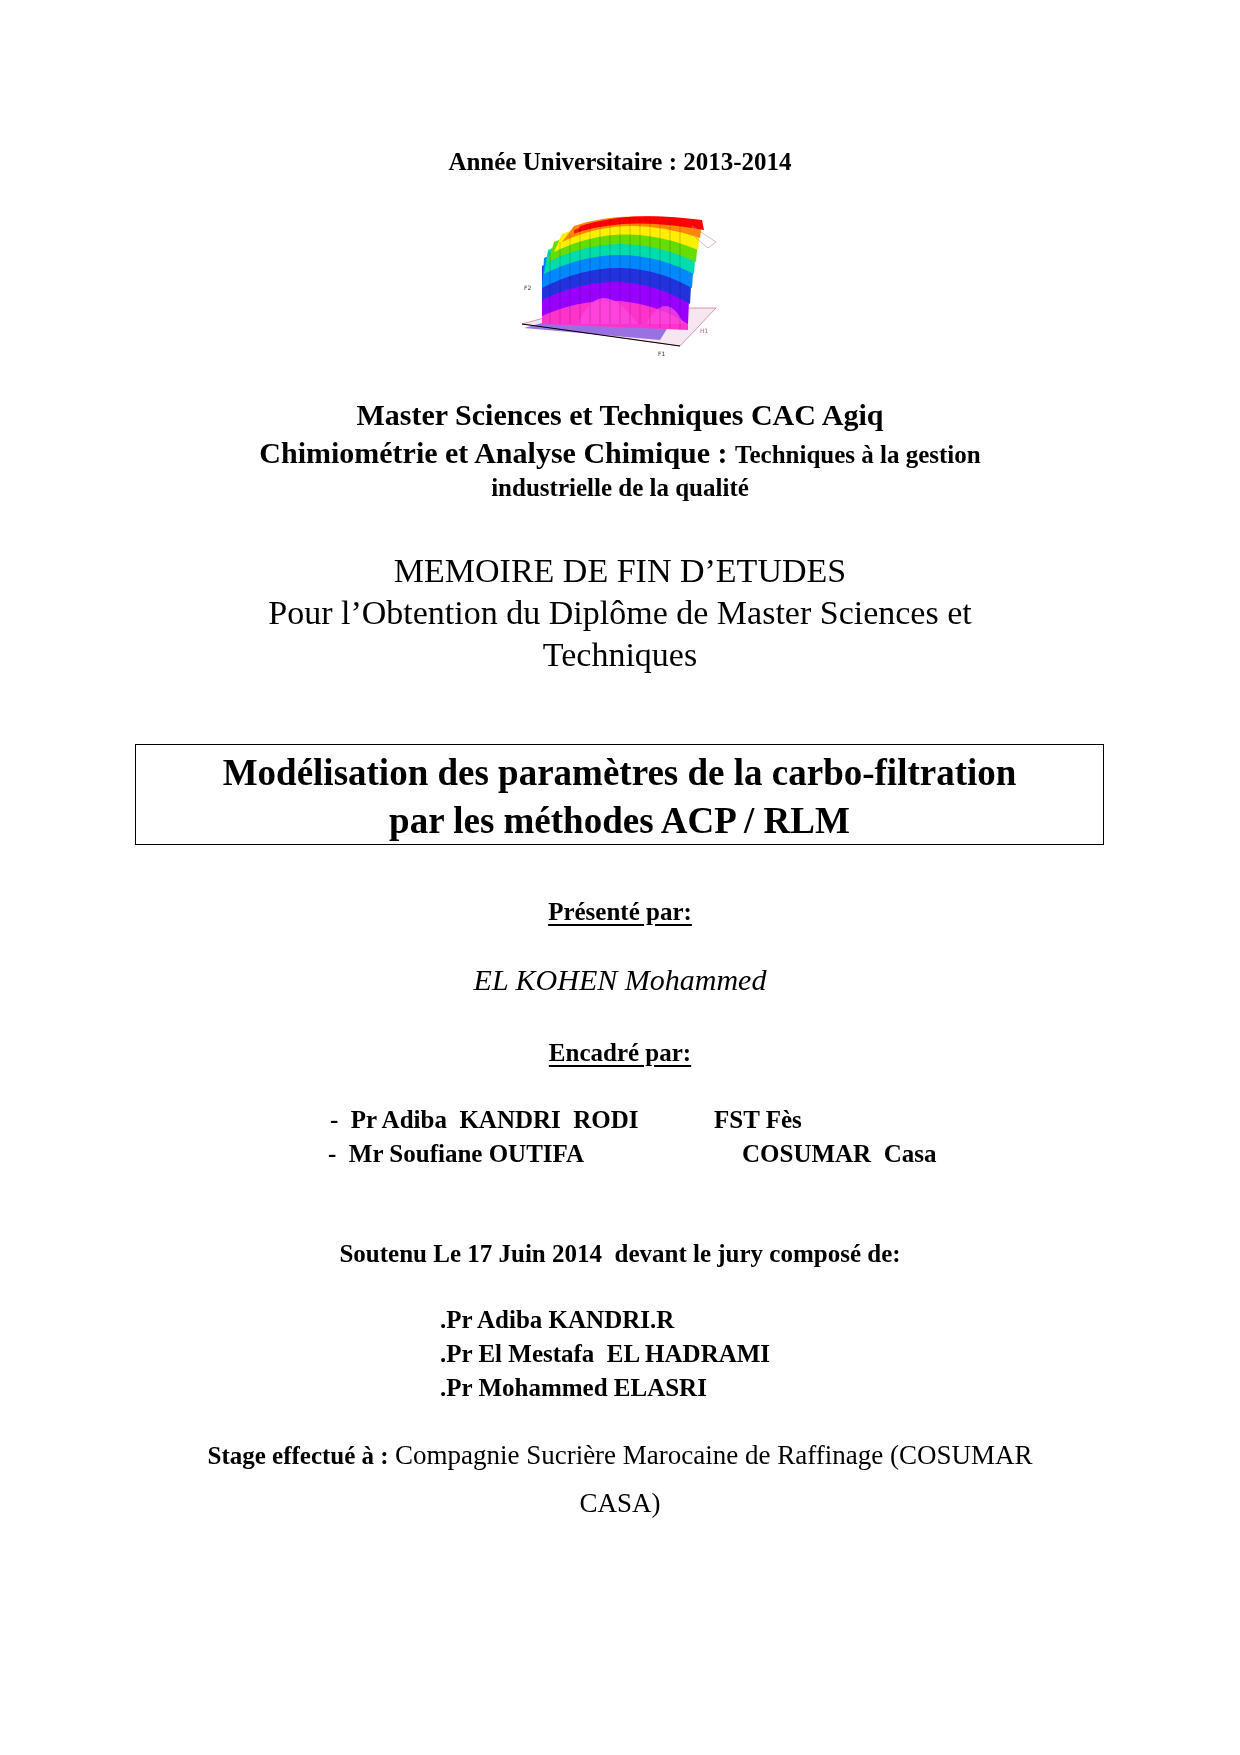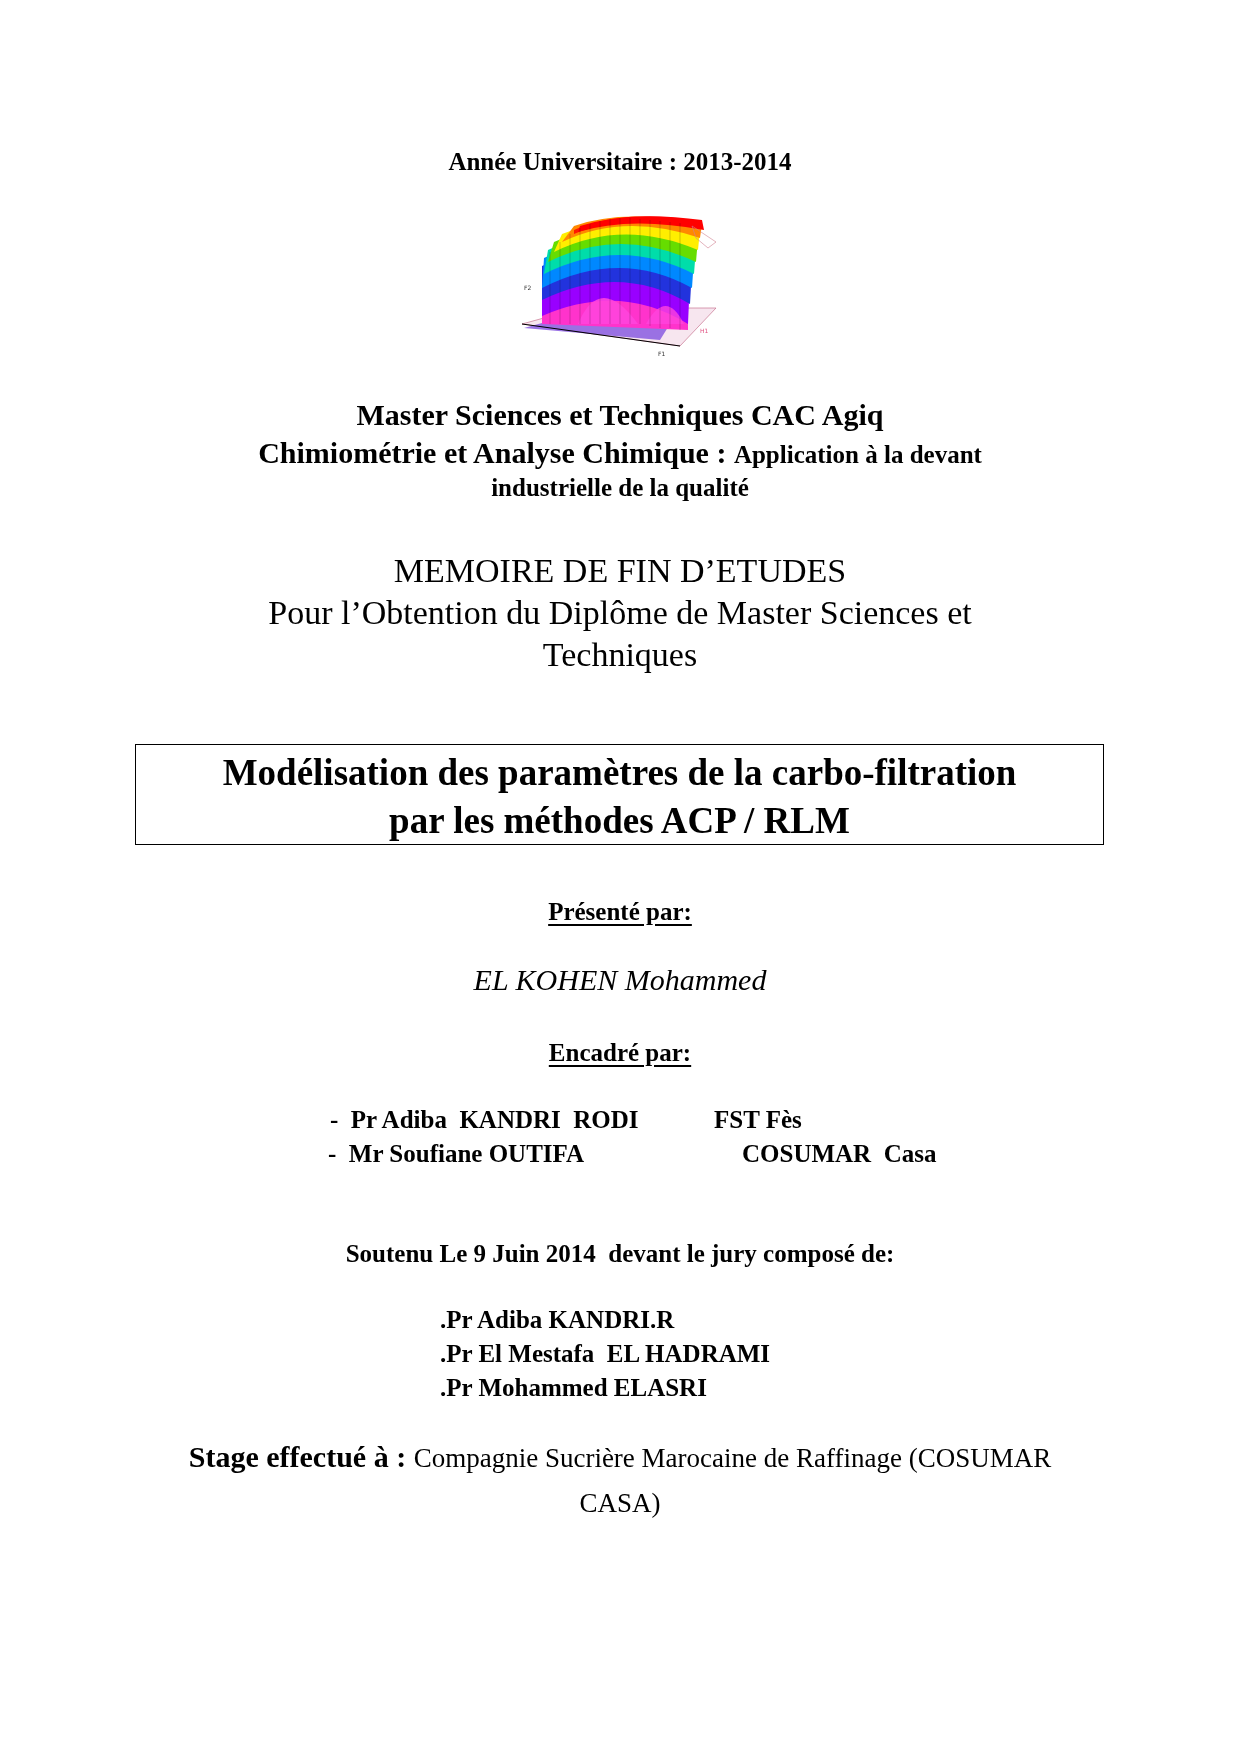--- a/index.html
+++ b/index.html
@@ -62,21 +62,21 @@
     <path d="M172,14 L196,30 L188,36 L176,26 Z" fill="none" stroke="#d08090" stroke-width="0.6"></path>
 
     <text x="4" y="78" font-size="6" fill="#333" font-family="DejaVu Sans, sans-serif">F2</text>
     <text x="180" y="121" font-size="6" fill="#e05080" font-family="DejaVu Sans, sans-serif">H1</text>
     <text x="138" y="144" font-size="6" fill="#333" font-family="DejaVu Sans, sans-serif">F1</text>
   </svg>
 </div>
 
 <div class="line b" style="top:398px; font-size:30px;">Master Sciences et Techniques CAC Agiq</div>
 <div class="line b" style="top:436px; font-size:30px;">
-  <span>Chimiométrie et Analyse Chimique : </span><span style="font-size:25px;">Application à la devant</span>
+  <span>Chimiométrie et Analyse Chimique : </span><span style="font-size:25px;">Techniques à la gestion</span>
 </div>
 <div class="line b" style="top:474px; font-size:25px;">industrielle de la qualité</div>
 
 <div class="line" style="top:552px; font-size:34px;">MEMOIRE DE FIN D’ETUDES</div>
 <div class="line" style="top:594px; font-size:34px;">Pour l’Obtention du Diplôme de Master Sciences et</div>
 <div class="line" style="top:636px; font-size:34px;">Techniques</div>
 
 <div class="title-box">
   <div class="tl" style="top:6px;">Modélisation des paramètres de la carbo-filtration</div>
   <div class="tl" style="top:54px;">par les méthodes ACP / RLM</div>
@@ -94,22 +94,22 @@
 <div class="left" style="top:1106px; left:330px;">
   <span>-</span>&nbsp;&nbsp;<span style="white-space:pre;">Pr Adiba  KANDRI  RODI</span>
 </div>
 <div class="left" style="top:1106px; left:714px; white-space:pre;">FST Fès</div>
 
 <div class="left" style="top:1140px; left:328px;">
   <span>-</span>&nbsp;&nbsp;<span style="white-space:pre;">Mr Soufiane OUTIFA</span>
 </div>
 <div class="left" style="top:1140px; left:742px; white-space:pre;">COSUMAR  Casa</div>
 
-<div class="line b" style="top:1240px; font-size:25px; white-space:pre;">Soutenu Le 9 Juin 2014  devant le jury composé de:</div>
+<div class="line b" style="top:1240px; font-size:25px; white-space:pre;">Soutenu Le 17 Juin 2014  devant le jury composé de:</div>
 
 <div class="left" style="top:1306px; left:440px; white-space:pre;">.Pr Adiba KANDRI.R</div>
 <div class="left" style="top:1340px; left:440px; white-space:pre;">.Pr El Mestafa  EL HADRAMI</div>
 <div class="left" style="top:1374px; left:440px; white-space:pre;">.Pr Mohammed ELASRI</div>
 
 <div class="line" style="top:1440px; font-size:27px;">
-  <span class="b" style="font-size:30px;">Stage effectué à : </span><span>Compagnie Sucrière Marocaine de Raffinage (COSUMAR</span>
+  <span class="b" style="font-size:25px;">Stage effectué à : </span><span>Compagnie Sucrière Marocaine de Raffinage (COSUMAR</span>
 </div>
 <div class="line" style="top:1488px; font-size:27px;">CASA)</div>
 
 </body></html>

